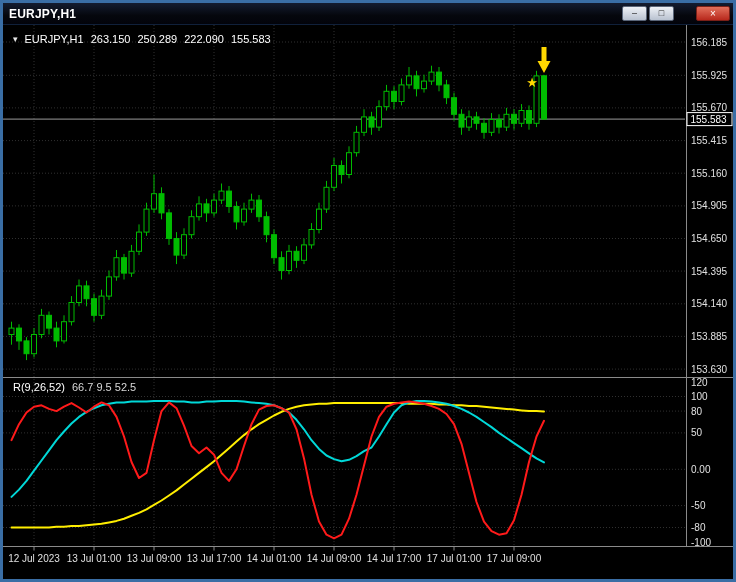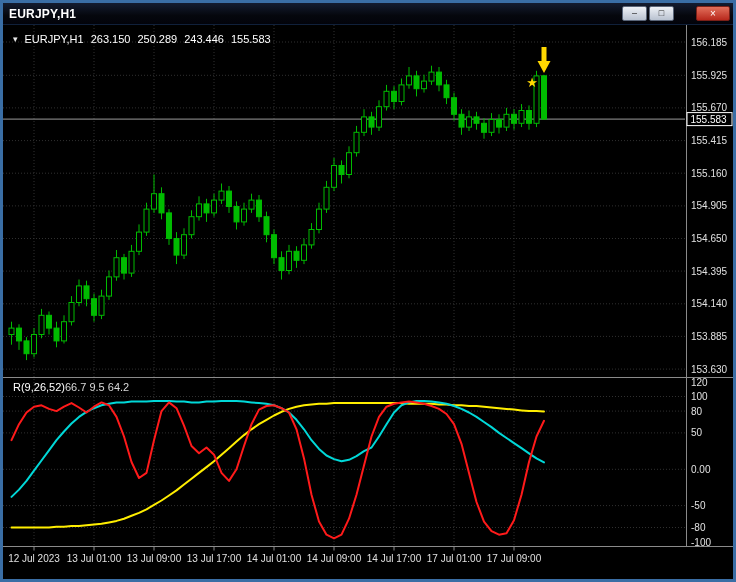--- a/index.html
+++ b/index.html
@@ -30,21 +30,21 @@
   .btn.close{width:34px;margin-left:20px;background:linear-gradient(#e2705c,#b8281c);color:#fff;border-color:#7a2018;font-size:10px;}
   .content{position:relative;width:730px;height:554px;background:#000;overflow:hidden;}
   .content svg{position:absolute;left:0;top:0;}
   .ohlc{
     position:absolute;top:8px;left:10px;color:#fff;font-size:11px;
     display:flex;gap:7px;align-items:center;pointer-events:none;
   }
   .ohlc .tri{color:#e8e8e8;font-size:9px;}
   .ind-label{
     position:absolute;top:356px;left:10px;color:#fff;font-size:11px;
-    display:flex;pointer-events:none;
+    display:flex;gap:7px;pointer-events:none;
   }
   .ind-label .vals{color:#d8d8d8;}
 </style>
 </head>
 <body>
 
 <div class="window">
   <div class="titlebar">
     <span class="title">EURJPY,H1</span>
     <div class="controls">
@@ -284,21 +284,21 @@
         <line x1="511" y1="521.5" x2="511" y2="525.5" stroke="#8a8a8a"></line>
         <text x="511" y="537" fill="#e0e0e0" font-size="10" font-family="&quot;Liberation Sans&quot;, sans-serif" text-anchor="middle">17 Jul 09:00</text>
         <text x="529" y="62.400000000000006" fill="#ffd800" font-size="13" font-family="&quot;Liberation Sans&quot;, sans-serif" text-anchor="middle">★</text>
         <polygon points="538.5,21.9 543.5,21.9 543.5,35.9 547.5,35.9 541,47.9 534.5,35.9 538.5,35.9" fill="#ffd800"></polygon>
       </svg>
     <div class="ohlc">
       <span class="tri">▾</span>
       <span>EURJPY,H1</span>
       <span>263.150</span>
       <span>250.289</span>
-      <span>243.446</span>
+      <span>222.090</span>
       <span>155.583</span>
     </div>
     <div class="ind-label">
       <span>R(9,26,52)</span>
-      <span class="vals">66.7 9.5 64.2</span>
+      <span class="vals">66.7 9.5 52.5</span>
     </div>
   </div>
 </div>
 
 </body></html>

